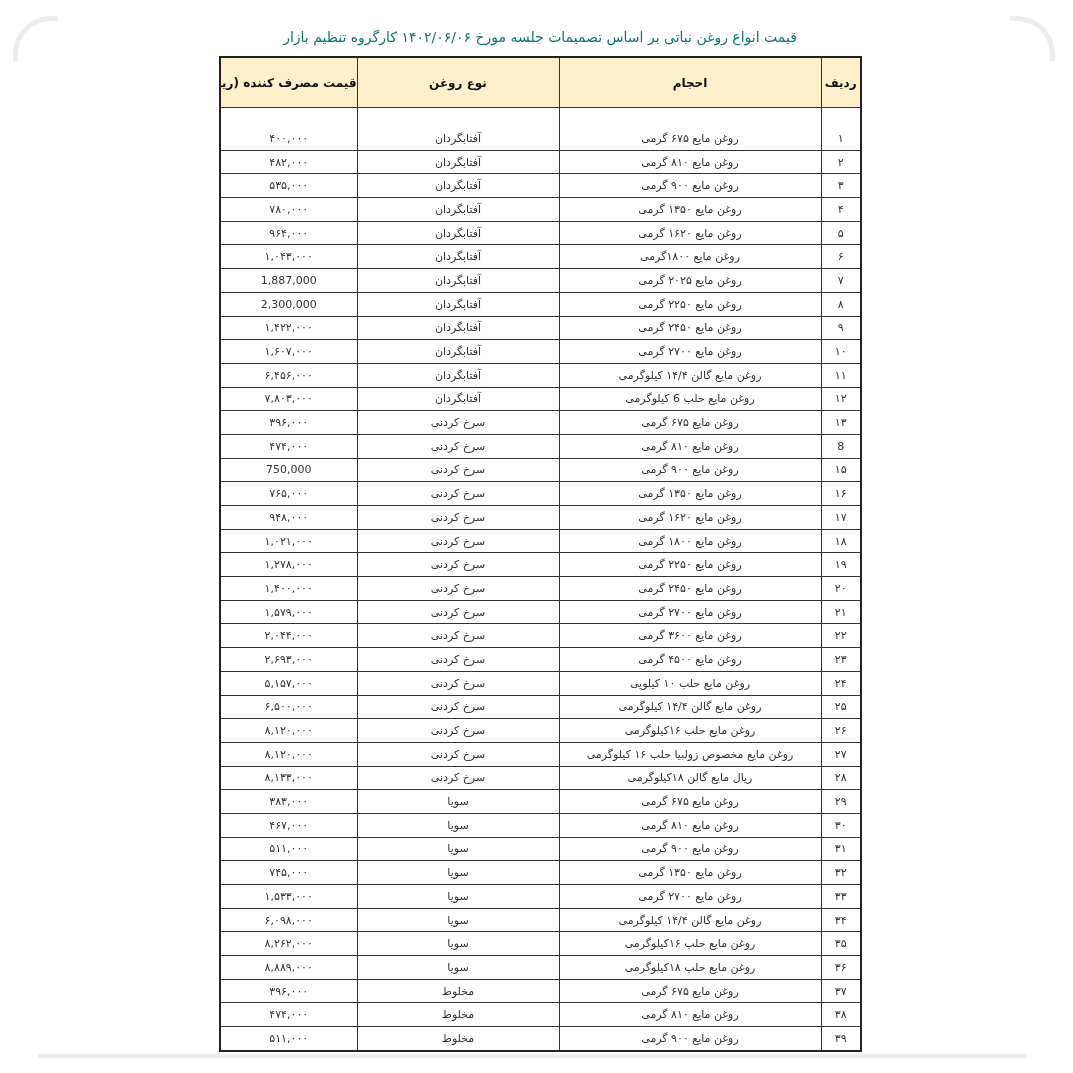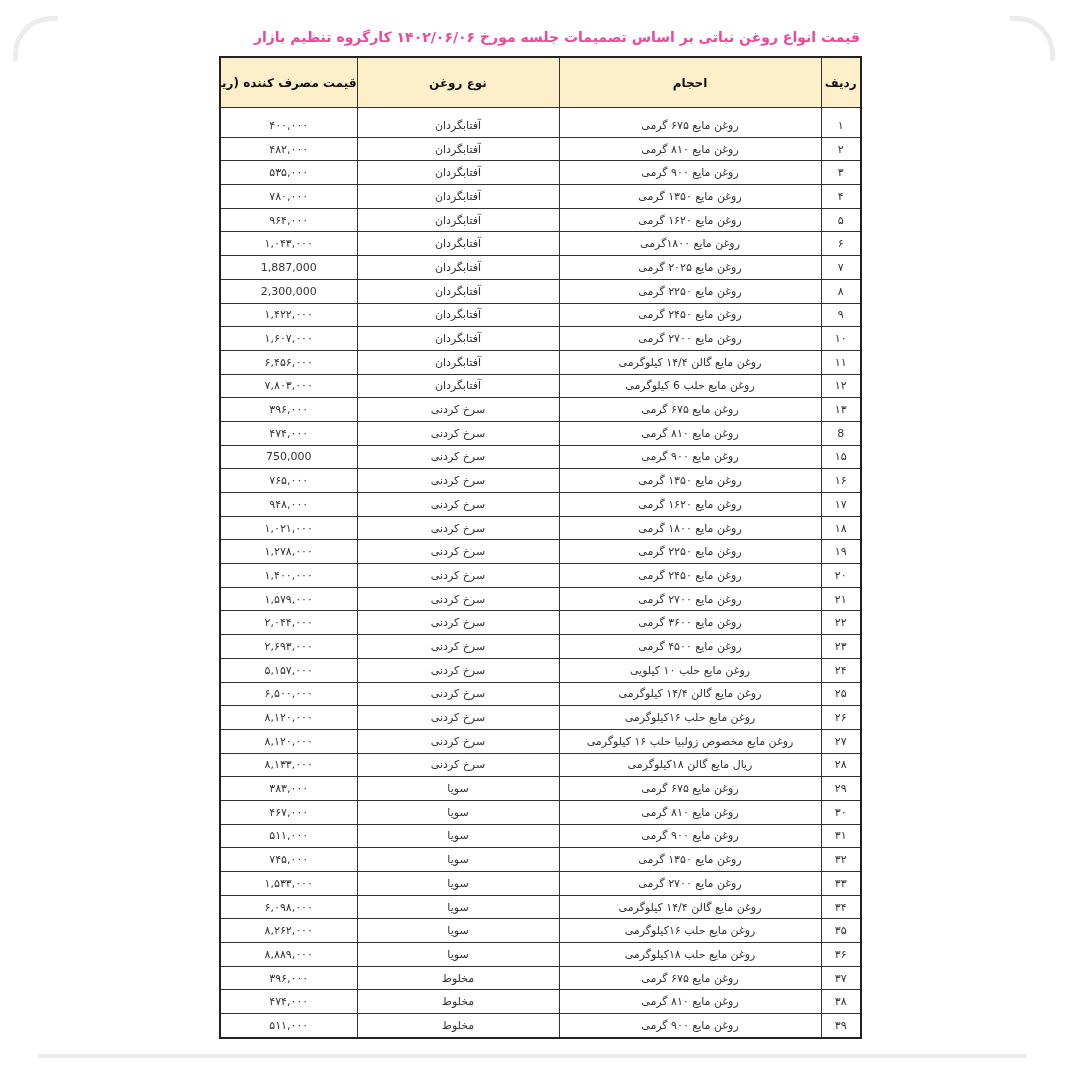--- a/index.html
+++ b/index.html
@@ -6,35 +6,35 @@
   body {
     width: 1073px; height: 1073px; background: #ffffff; position: relative;
     overflow: hidden; font-family: "DejaVu Sans", sans-serif; color: #222;
   }
   .corner { position: absolute; width: 40px; height: 40px; border: 5px solid #ececec; }
   .corner.tl { left: 13px; top: 16px; border-right: none; border-bottom: none; border-top-left-radius: 38px; }
   .corner.tr { right: 18px; top: 16px; border-left: none; border-bottom: none; border-top-right-radius: 38px; }
   .bottom-rule { position: absolute; left: 38px; right: 46px; top: 1054px; height: 4px; background: #ececec; }
   .title {
     position: absolute; left: 220px; width: 640px; top: 29px; height: 22px;
-    direction: rtl; font-weight: bold; font-size: 14px; color: #ec4899;
+    text-align: center; direction: rtl; font-weight: normal; font-size: 14px; color: #0f766e;
   }
   table.prices {
     position: absolute; left: 219px; top: 56px; width: 641px;
     border-collapse: collapse; direction: rtl; table-layout: fixed;
     border: 2px solid #222;
   }
   table.prices th, table.prices td {
     border: 1px solid #333; text-align: center; padding: 0; overflow: hidden; white-space: nowrap;
   }
   table.prices th {
     background: #fcefc9; height: 49px; font-size: 12px; font-weight: bold; color: #111;
   }
   table.prices td { height: 22.7px; font-size: 11px; color: #333; }
-  table.prices tr.first-row td { padding-top: 6px; }
+  table.prices tr.first-row td { padding-top: 19px; }
   col.c-idx { width: 40px; }
   col.c-vol { width: 262px; }
   col.c-type { width: 202px; }
   col.c-price { width: 137px; }
   .logo {
     position: absolute; left: 432px; top: 1074px; width: 202px; height: 34px;
     background: #d6101a; color: #fff; font-family: "Liberation Sans", sans-serif;
     font-weight: bold; font-size: 27px; line-height: 34px; text-align: center; letter-spacing: -0.5px;
   }
 </style>

